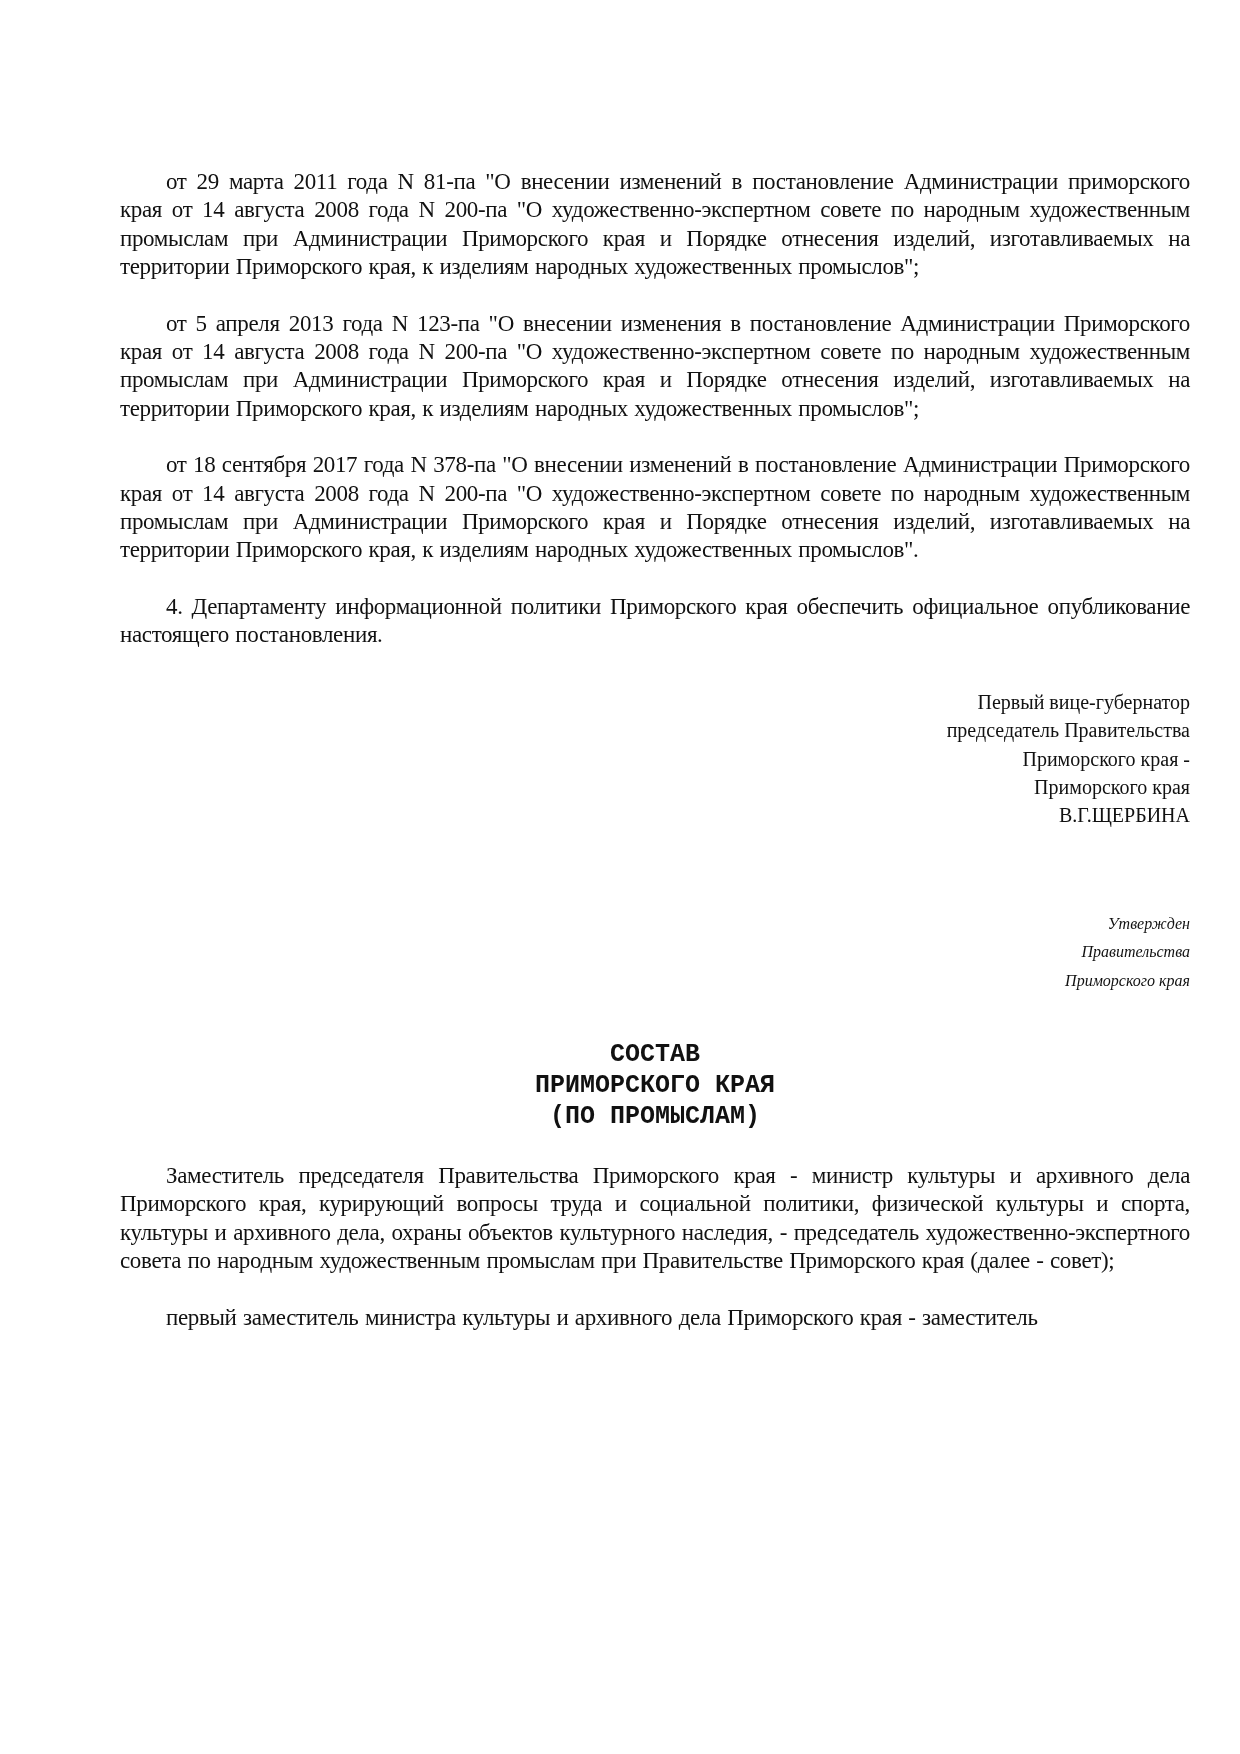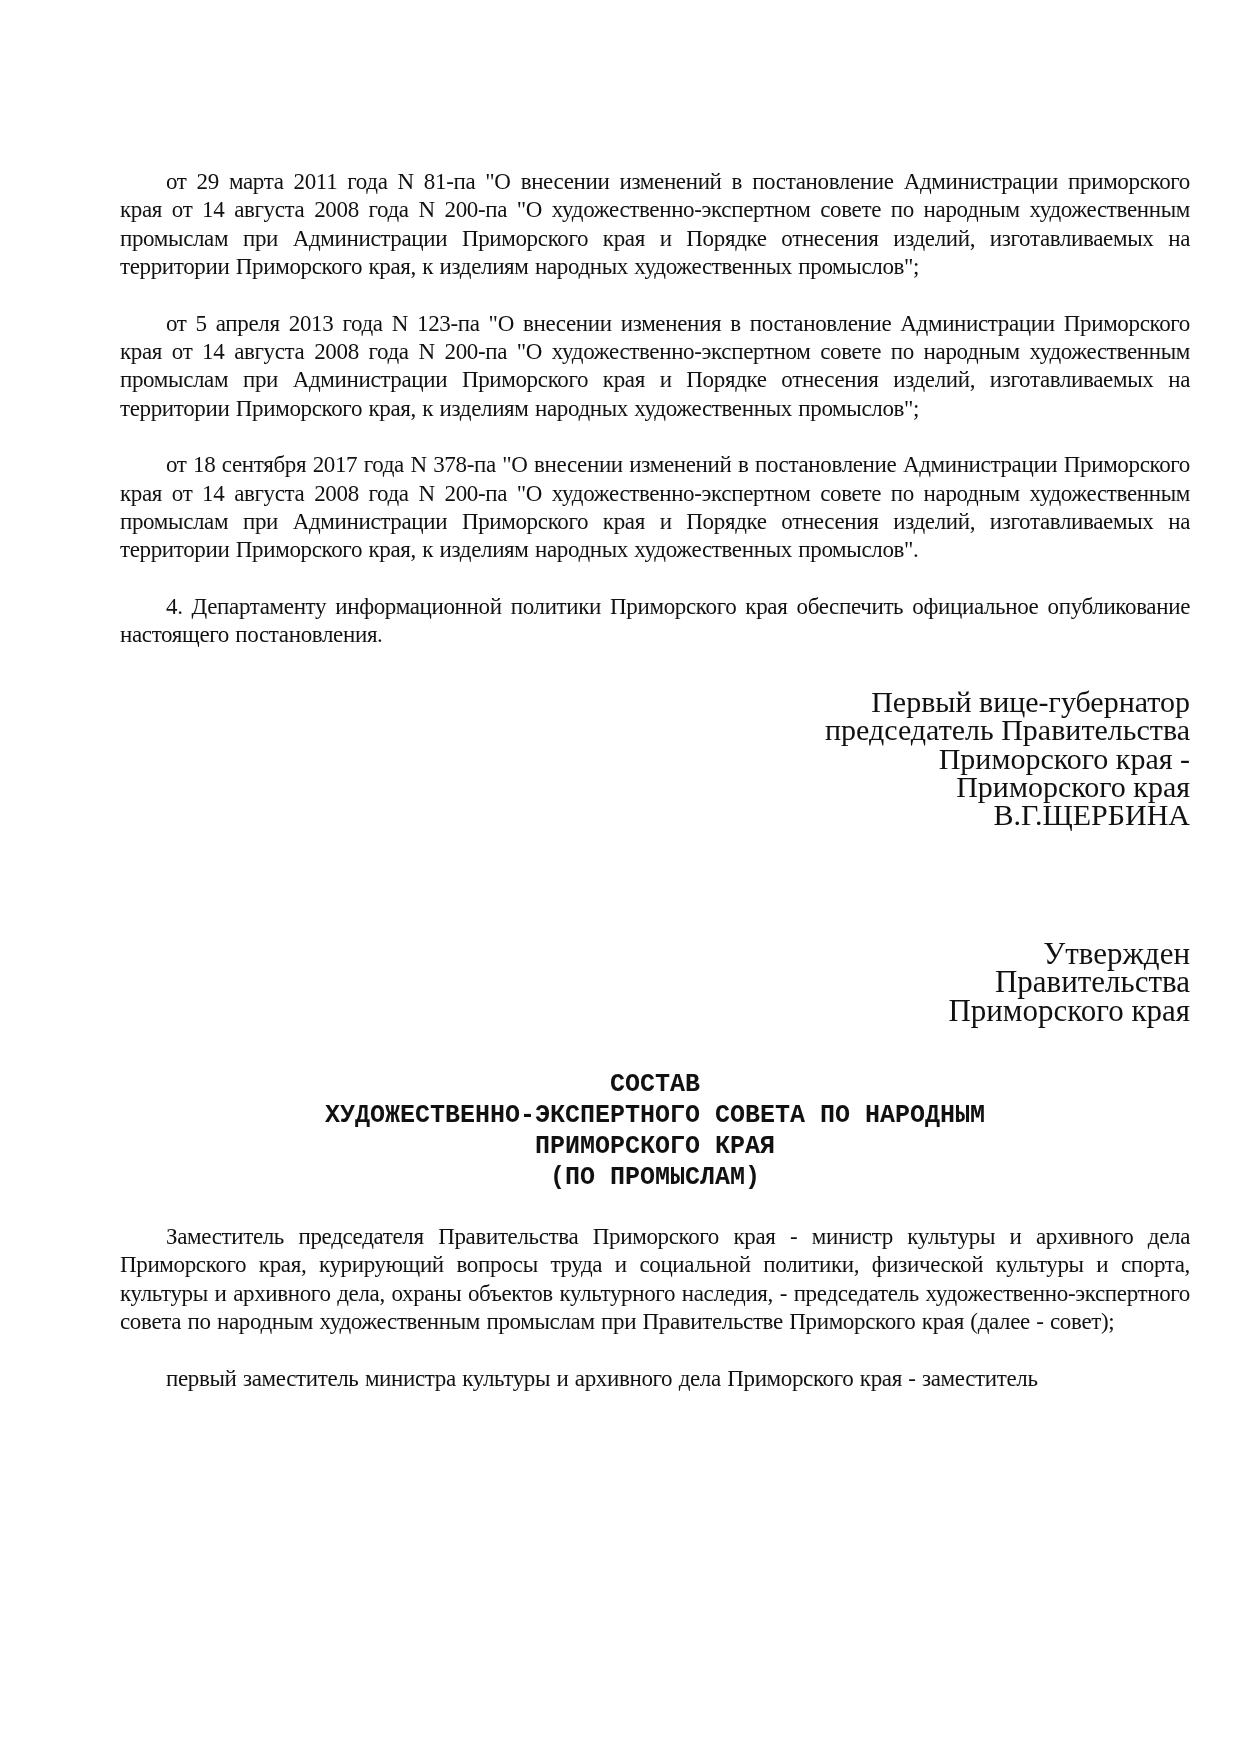--- a/index.html
+++ b/index.html
@@ -1,23 +1,23 @@
 <!DOCTYPE html>
 <html><head>
   <meta charset="utf-8">
   <style>
     html, body { margin: 0; padding: 0; background: #ffffff; }
     body { width: 1240px; height: 1754px; position: relative; overflow: hidden;
            font-family: "Liberation Serif", "DejaVu Serif", serif; color: #111111; }
     .page { position: absolute; left: 120px; top: 168px; width: 1070px; }
     .para { font-size: 23px; line-height: 28.4px; text-align: justify; text-indent: 46px;
             margin: 0 0 28px 0; letter-spacing: -0.35px; word-spacing: 1px; }
-    .signature { margin-top: 38px; text-align: right; font-size: 30px; line-height: 28.4px; }
+    .signature { margin-top: 38px; text-align: right; font-size: 20px; line-height: 28.4px; }
     .sig-line { display: block; }
-    .approval { margin-top: 110px; text-align: right; font-size: 31px; line-height: 28.4px; }
+    .approval { margin-top: 80px; text-align: right; font-size: 16px; line-height: 28.4px; font-style: italic; }
     .title { margin-top: 44px; text-align: center; font-weight: bold; font-size: 25px;
              line-height: 31px; margin-bottom: 30px; font-family: Liberation Mono, monospace; }
     .title-line { display: block; }
   </style>
 </head>
 <body>
 
 <div class="page">
   <p class="para">от 29 марта 2011 года N 81-па "О внесении изменений в постановление Администрации приморского края от 14 августа 2008 года N 200-па "О художественно-экспертном совете по народным художественным промыслам при Администрации Приморского края и Порядке отнесения изделий, изготавливаемых на территории Приморского края, к изделиям народных художественных промыслов";</p>
   <p class="para">от 5 апреля 2013 года N 123-па "О внесении изменения в постановление Администрации Приморского края от 14 августа 2008 года N 200-па "О художественно-экспертном совете по народным художественным промыслам при Администрации Приморского края и Порядке отнесения изделий, изготавливаемых на территории Приморского края, к изделиям народных художественных промыслов";</p>
@@ -33,20 +33,19 @@
   </div>
 
   <div class="approval">
     <span class="sig-line">Утвержден</span>
     <span class="sig-line">Правительства</span>
     <span class="sig-line">Приморского края</span>
   </div>
 
   <div class="title">
     <span class="title-line">СОСТАВ</span>
-    <span class="title-line">ХУДОЖЕСТВЕННО-ЭКСПЕРТНОГО СОВЕТА ПО НАРОДНЫМ</span>
     <span class="title-line">ПРИМОРСКОГО КРАЯ</span>
     <span class="title-line">(ПО ПРОМЫСЛАМ)</span>
   </div>
 
   <p class="para">Заместитель председателя Правительства Приморского края - министр культуры и архивного дела Приморского края, курирующий вопросы труда и социальной политики, физической культуры и спорта, культуры и архивного дела, охраны объектов культурного наследия, - председатель художественно-экспертного совета по народным художественным промыслам при Правительстве Приморского края (далее - совет);</p>
   <p class="para">первый заместитель министра культуры и архивного дела Приморского края - заместитель</p>
 </div>
 
 </body></html>

